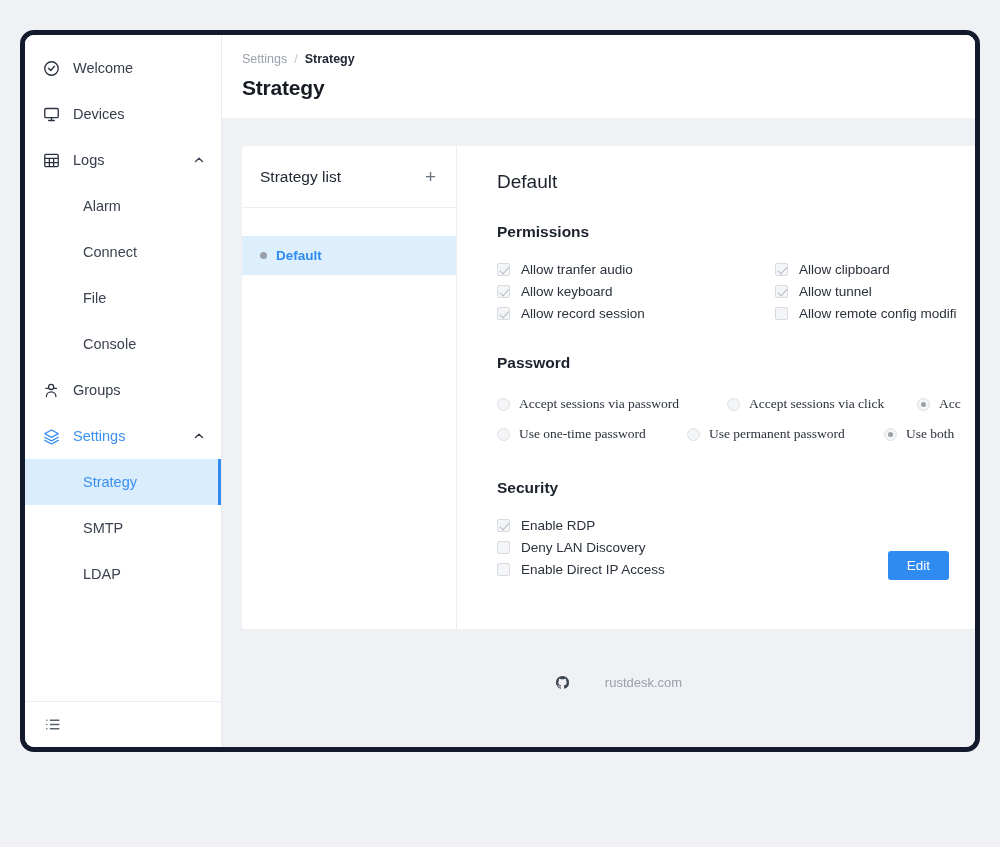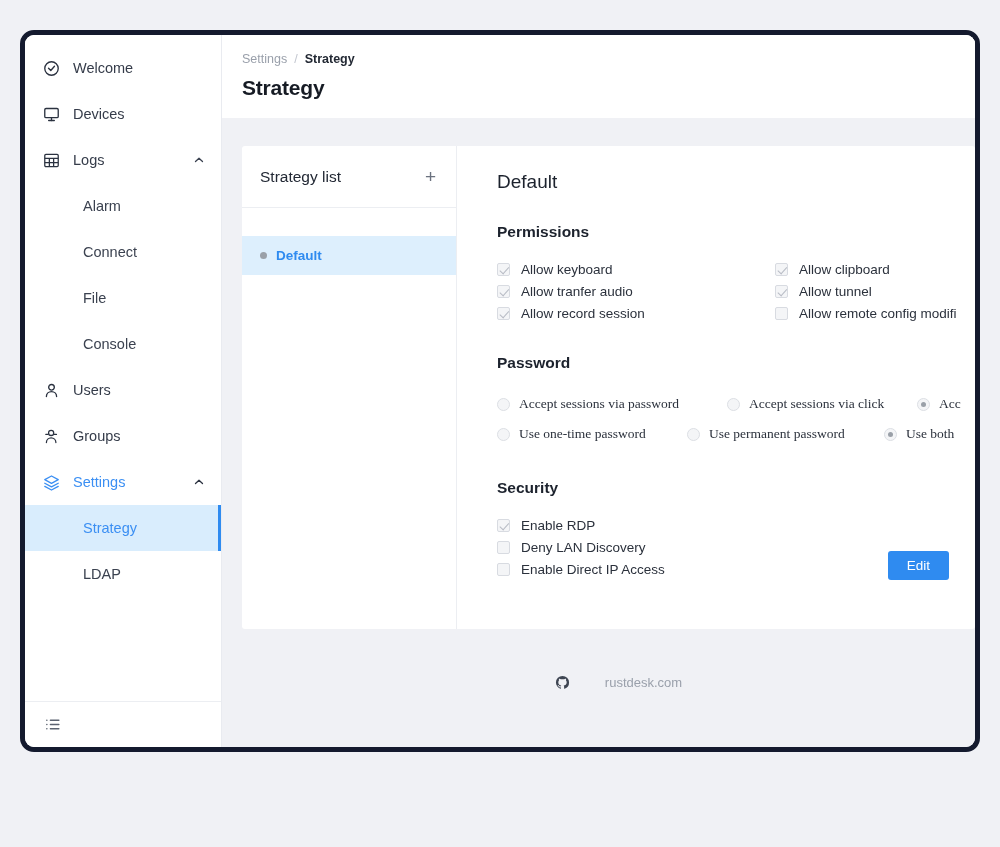--- a/index.html
+++ b/index.html
@@ -314,29 +314,20 @@
       <div class="nav-item sub">
         <span>Connect</span>
       </div>
       <div class="nav-item sub">
         <span>File</span>
       </div>
       <div class="nav-item sub">
         <span>Console</span>
       </div>
 
-      <div class="nav-item">
-        <span class="ico">
-          <svg width="17" height="17" viewBox="0 0 24 24" fill="none" stroke="currentColor" stroke-width="1.9" stroke-linecap="round" stroke-linejoin="round">
-              <circle cx="12" cy="7.5" r="4"></circle>
-              <path d="M4.8 20.5c0-4 3.2-7 7.2-7s7.2 3 7.2 7"></path>
-            </svg>
-        </span>
-        <span>Users</span>
-      </div>
 
       <div class="nav-item">
         <span class="ico">
           <svg width="17" height="17" viewBox="0 0 24 24" fill="none" stroke="currentColor" stroke-width="1.8" stroke-linecap="round" stroke-linejoin="round">
               <circle cx="11.5" cy="7" r="3.6"></circle>
               <path d="M4.8 20.5c0-3.8 3-6.7 6.7-6.7s6.7 2.9 6.7 6.7"></path>
               <line x1="4" y1="9" x2="7" y2="9"></line>
               <line x1="16" y1="9" x2="19" y2="9"></line>
             </svg>
         </span>
@@ -354,20 +345,23 @@
         <span>Settings</span>
         <span class="caret">
           <svg width="12" height="12" viewBox="0 0 24 24" fill="none" stroke="#2b3240" stroke-width="2.6" stroke-linecap="round" stroke-linejoin="round">
               <polyline points="5,15 12,8.5 19,15"></polyline>
             </svg>
         </span>
       </div>
 
       <div class="nav-item sub selected">
         <span>Strategy</span>
+      </div>
+      <div class="nav-item sub">
+        <span>SMTP</span>
       </div>
       <div class="nav-item sub">
         <span>LDAP</span>
       </div>
     </div>
 
     <div id="sidebar-footer">
       <span style="color:#5b6270;display:flex;">
         <svg width="17" height="17" viewBox="0 0 24 24" fill="none" stroke="currentColor" stroke-width="1.9" stroke-linecap="round">
             <line x1="9" y1="6" x2="21" y2="6"></line>
@@ -408,25 +402,25 @@
         </div>
 
         <div id="detail">
           <div id="detail-title">Default</div>
 
           <div class="section-title">Permissions</div>
           <div class="opt-grid">
             <div class="opt-col c1">
               <div class="opt">
                 <span class="cb checked"></span>
-                <span>Allow keyboard</span>
+                <span>Allow tranfer audio</span>
               </div>
               <div class="opt">
                 <span class="cb checked"></span>
-                <span>Allow tranfer audio</span>
+                <span>Allow keyboard</span>
               </div>
               <div class="opt">
                 <span class="cb checked"></span>
                 <span>Allow record session</span>
               </div>
             </div>
             <div class="opt-col c2">
               <div class="opt">
                 <span class="cb checked"></span>
                 <span>Allow clipboard</span>

